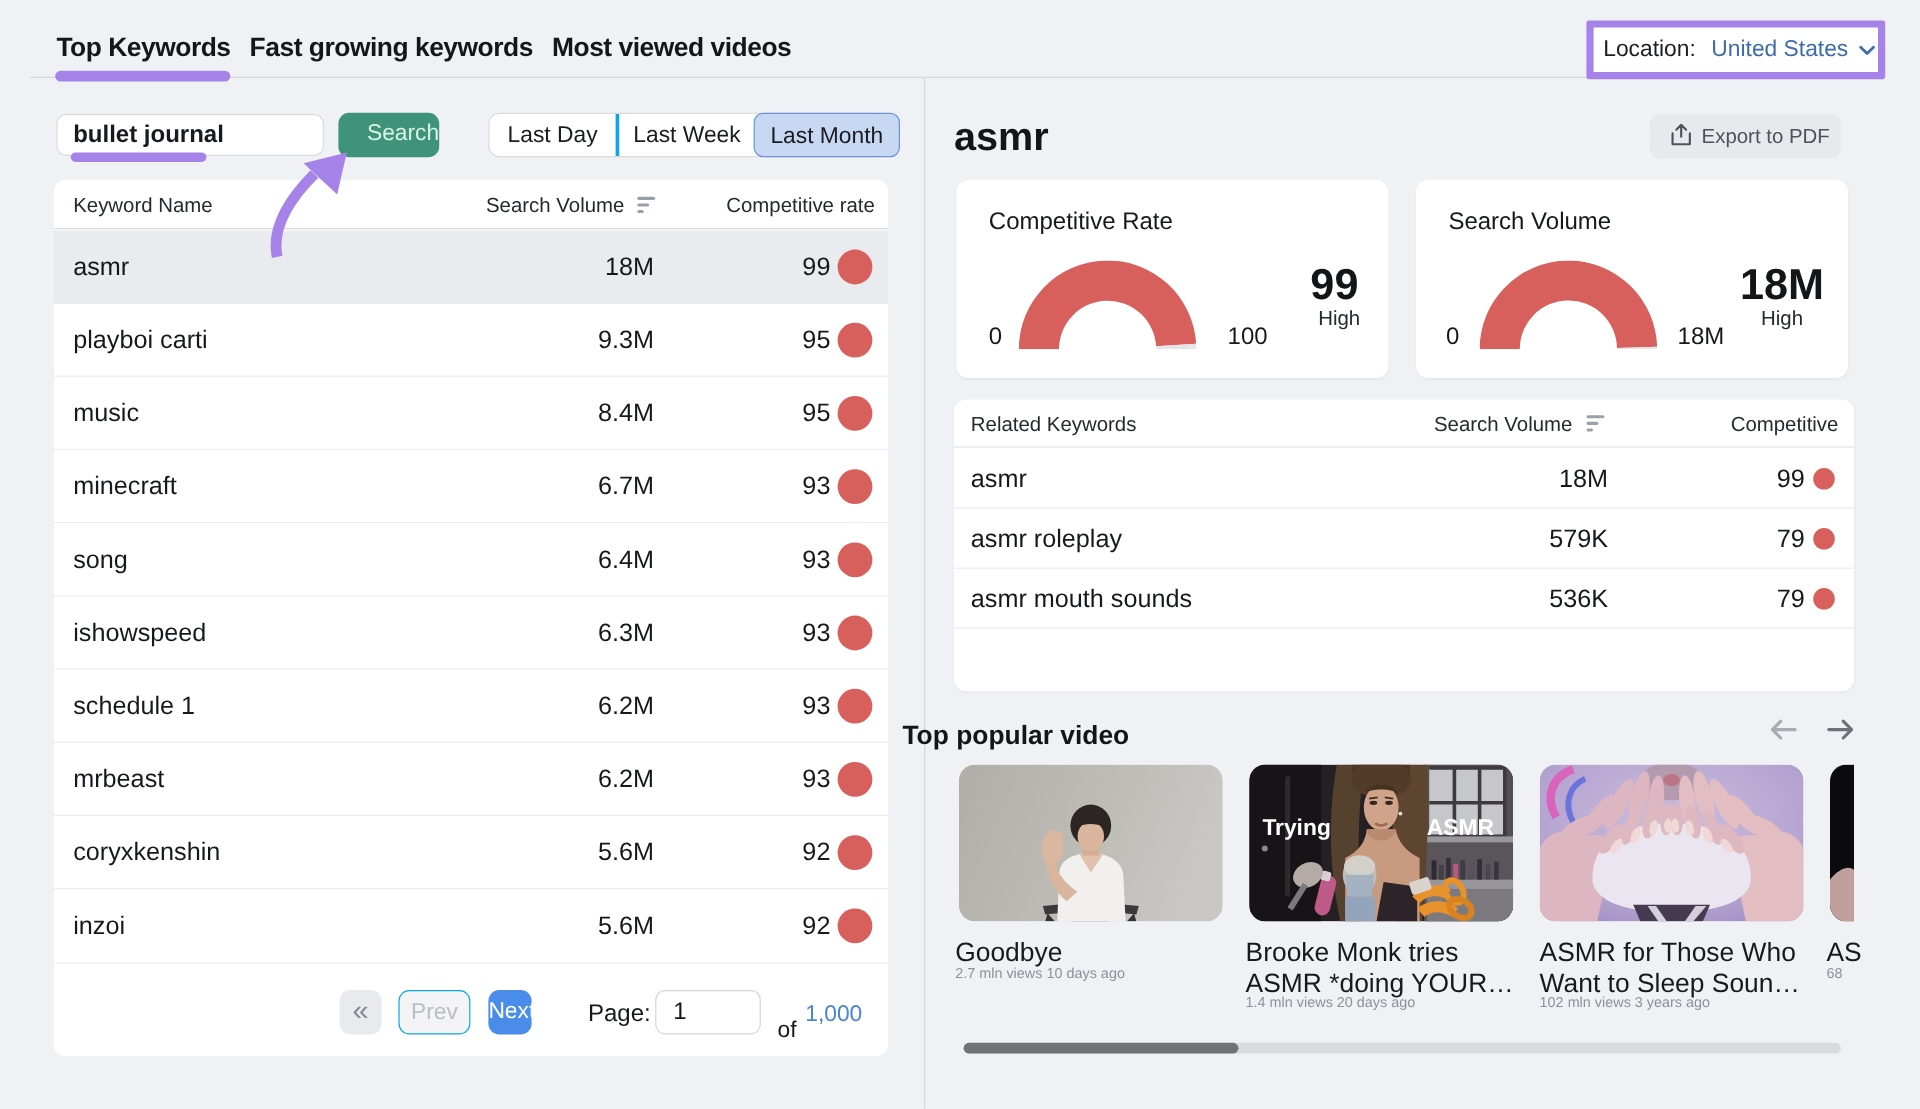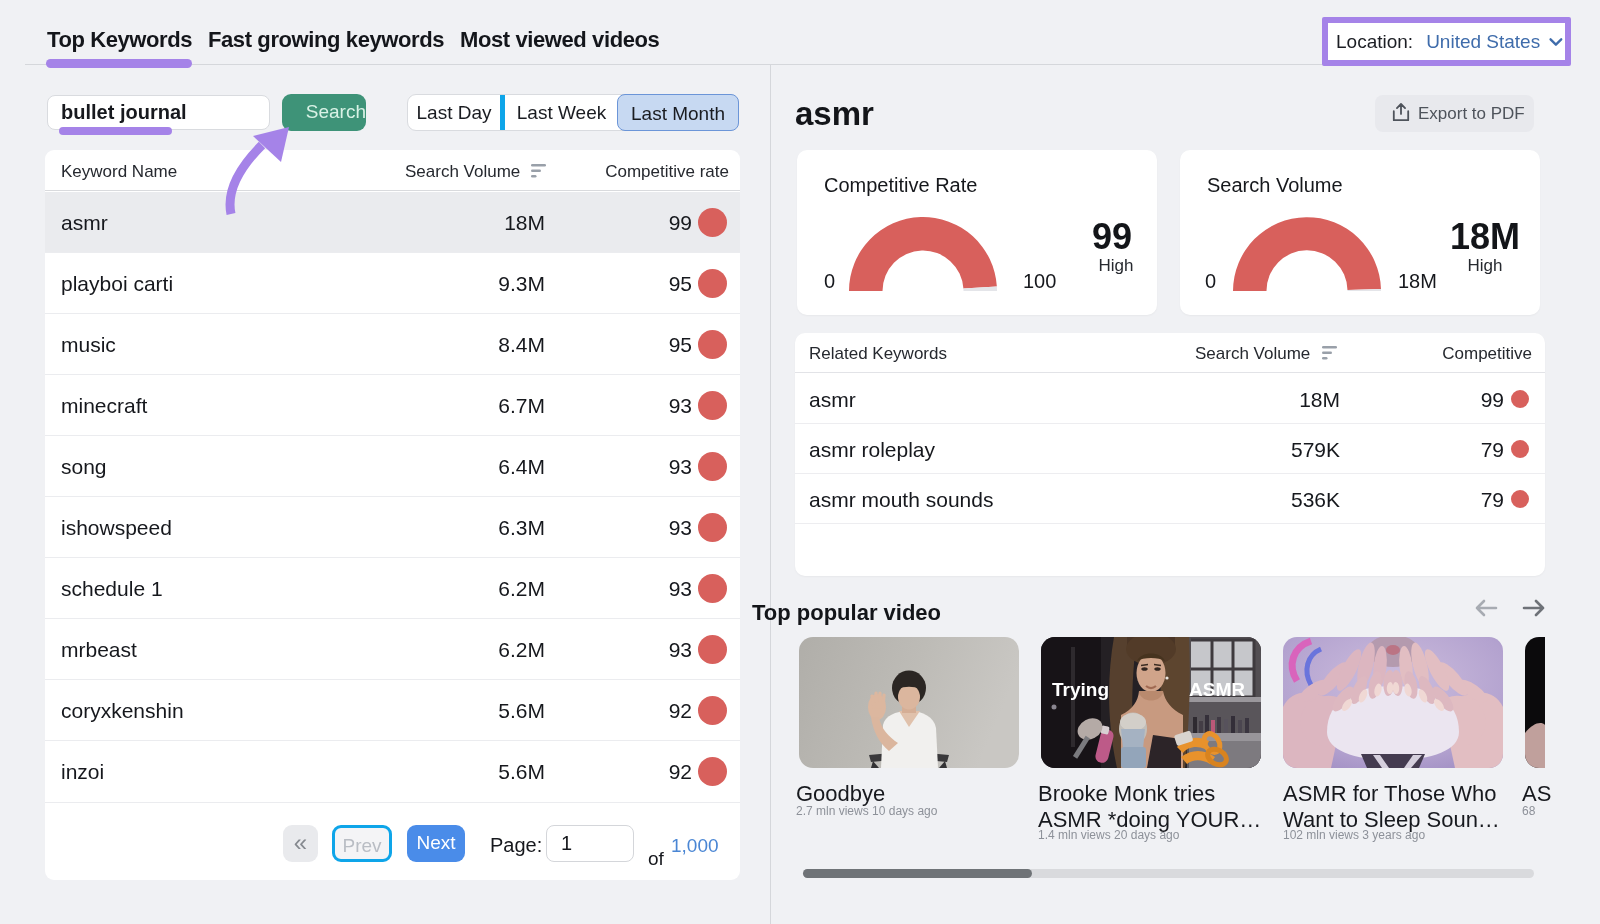--- a/index.html
+++ b/index.html
@@ -19,41 +19,41 @@
   #locbox .val { color:#3f6cab; margin-left:13px; }
 
   
   #searchinput { left:47px; top:95px; width:223px; height:35px; background:#fff; border:1px solid #d9dbdf; border-radius:8px; font-size:20px; line-height:33px; padding-left:13px; color:#17191e;font-weight:bold; }
   #inputunder { left:59px; top:127px; width:113px; height:8px; background:#a583e8; border-radius:4px; }
   #searchbtn { left:282px; top:94px; width:84px; height:37px; background:#3e9378; border-radius:9px; color:#d9f2e6; font-size:19px; text-align:right; line-height:36px; }
 
   
   #seg { left:407px; top:94px; width:332px; height:37px; display:flex; border:1px solid #d9dbdf; border-radius:9px; background:#fff; font-size:19px; }
   #seg .s { flex:0 0 auto; text-align:center; line-height:35px; color:#1a1c21; }
-  #seg .s1 { width:97px; border-right:5px solid #0ea5e9; }
+  #seg .s1 { width:108px; border-right:3px solid #0ea5e9; }
   #seg .s2 { width:113px; }
   #seg .s3 { width:122px; background:#c7d9f2; border:1px solid #6b95d8; border-radius:8px; margin:-1px; line-height:37px; }
 
   
   #tablecard { left:45px; top:150px; width:695px; height:730px; background:#fff; border-radius:9px; }
   .th { font-size:17px; color:#26292f; top:12px; position:absolute; white-space:nowrap; }
   #thead { position:absolute; left:0; top:0; width:695px; height:41px; border-bottom:1px solid #d9dadd; }
   .row { position:absolute; left:0; width:695px; height:61px; border-bottom:1px solid #ebecef; font-size:21px; }
   .row .kw { position:absolute; left:16px; top:19px; }
   .row .sv { position:absolute; right:195px; top:19px; width:100px; text-align:right; }
   .row .cr { position:absolute; right:48px; top:19px; width:60px; text-align:right; }
   .row .dot { position:absolute; right:13px; top:16px; width:29px; height:29px; border-radius:50%; background:#d8605c; }
   .rowsel { background:#eaebee; }
 
   
   #pager { position:absolute; left:0; top:652px; width:695px; height:78px; font-size:19px; }
   .pbtn { position:absolute; top:22px; height:37px; border-radius:9px; text-align:center; line-height:36px; }
   #pfirst { left:238px; width:35px; background:#e9eaed; color:#85898f; font-size:24px; }
-  #pprev { left:287px; width:60px; background:#f4f4f6; border:3px solid #0ea5e9; color:#b9bdc4; }
-  #pnext { left:362px; width:58px; background:#4a8ce9; color:#fff; }
+  #pprev { left:287px; width:60px; background:#f4f4f6; border:1px solid #0ea5e9; color:#b9bdc4; }
+  #pnext { left:362px; width:36px; background:#4a8ce9; color:#fff; }
   #plabel { position:absolute; left:445px; top:31px; color:#16181d; font-size:20px; }
   #pinput { position:absolute; left:501px; top:22px; width:88px; height:37px; background:#fff; border:1px solid #d4d6da; border-radius:8px; font-size:20px; line-height:35px; padding-left:14px; }
   #pof { position:absolute; left:603px; top:32px;margin-top:13px; }
   #ptotal { position:absolute; left:626px; top:32px; color:#4a86d4; }
 
   
   #vdiv { left:770px; top:65px; width:1px; height:859px; background:#d5d7db; }
 
   
   #rtitle { left:795px; top:95px; font-size:33px; font-weight:700; color:#131519; }

